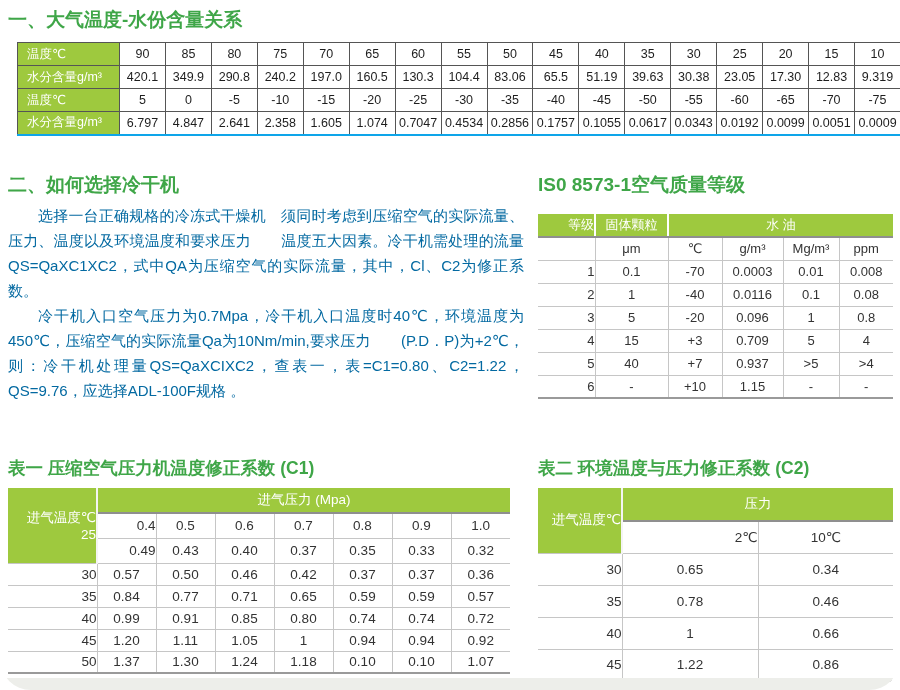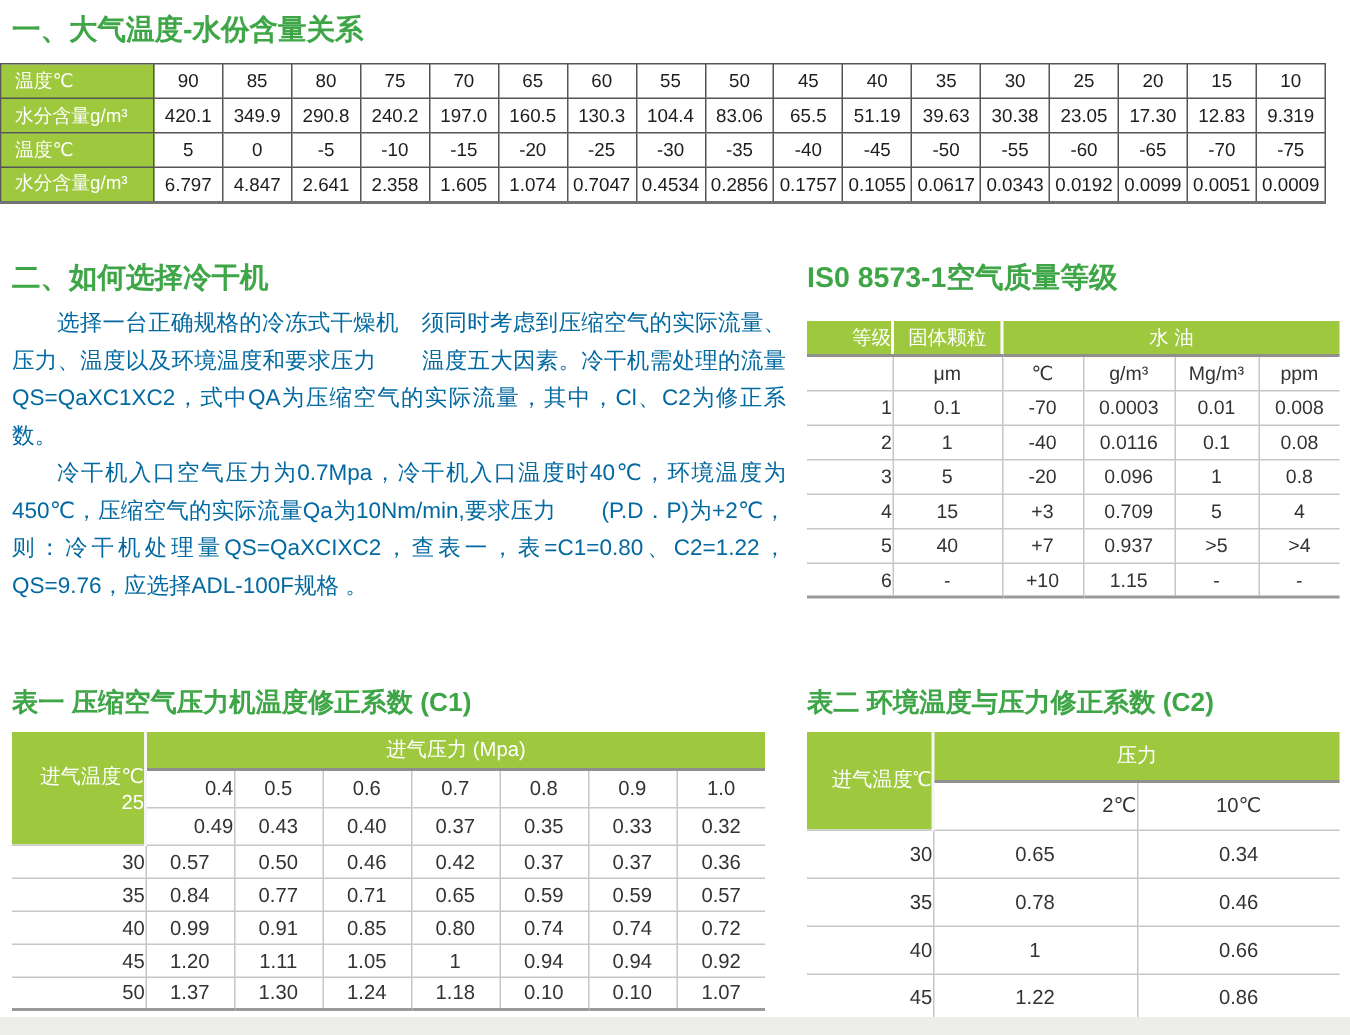--- a/index.html
+++ b/index.html
@@ -1,27 +1,27 @@
 <!DOCTYPE html>
 <html><head>
 <meta charset="utf-8">
 <style>
   * { box-sizing: border-box; margin: 0; padding: 0; }
   html,body { background:#fff; }
   body { font-family: "Liberation Sans", "DejaVu Sans", sans-serif; color:#2b2b2b; }
-  .page { position:relative; width:900px; height:690px; background:#fff; overflow:hidden; }
+  .page { position:relative; width:900px; height:690px; background:#fff; overflow:hidden;border-radius:31px; }
 
   .sec-title { position:absolute; font-size:19px; font-weight:bold; color:#3fa648; white-space:nowrap; }
   .tbl-title { position:absolute; font-size:17.5px; font-weight:bold; color:#3fa648; white-space:nowrap; }
 
   table { border-collapse: collapse; table-layout: fixed; }
   td, th { text-align:center; vertical-align:middle; font-weight:normal; }
 
   
-  .t-atm { position:absolute; left:0; top:42px; width:884px; border-bottom:2px solid #737373; }
+  .t-atm { position:absolute; left:17px; top:42px; width:884px; border-bottom:2px solid #0ea5e9; }
   .t-atm td { border:1px solid #555; height:23px; font-size:12.5px; color:#1e1e1e; padding:0 1px; }
   .t-atm td.g { background:#9ec93e; color:#fff; text-align:left; padding-left:9px; font-size:12.5px; }
 
   
   .txt { position:absolute; left:8px; top:203px; width:516px; font-size:15px; line-height:25px; text-align:justify; color:#0369a1; }
   .txt p { text-indent:2em; }
 
   
   .lt td { border:1px solid #c6c6c6; font-size:13.5px; color:#333; background:#fff; }
   .lt td:first-child { border-left:none;text-align:right; }
@@ -35,21 +35,21 @@
 
   .t-iso { position:absolute; left:538px; top:214px; width:355px; }
   .t-iso td { height:23px; font-size:13px; }
   .t-iso tr.sub td { border-top:2px solid #8f8f8f; }
 
   .t-c1 { position:absolute; left:8px; top:488px; width:502px; }
   .t-c1 tr.hdr td { height:25px; }
   .t-c1 td { height:22px;margin-top:10px; }
 
   .t-c2 { position:absolute; left:538px; top:488px; width:355px; }
-  .t-c2 tr.hdr td { height:33px;font-family:Liberation Serif, serif; }
+  .t-c2 tr.hdr td { height:33px; }
   .t-c2 td { height:32px; }
 
   .footband { position:absolute; left:0; top:678px; width:900px; height:12px; background:#edeeea; }
 </style>
 </head>
 <body>
 
 <div class="page">
 
   <div class="sec-title" style="left:8px; top:7px;">一、大气温度-水份含量关系</div>

